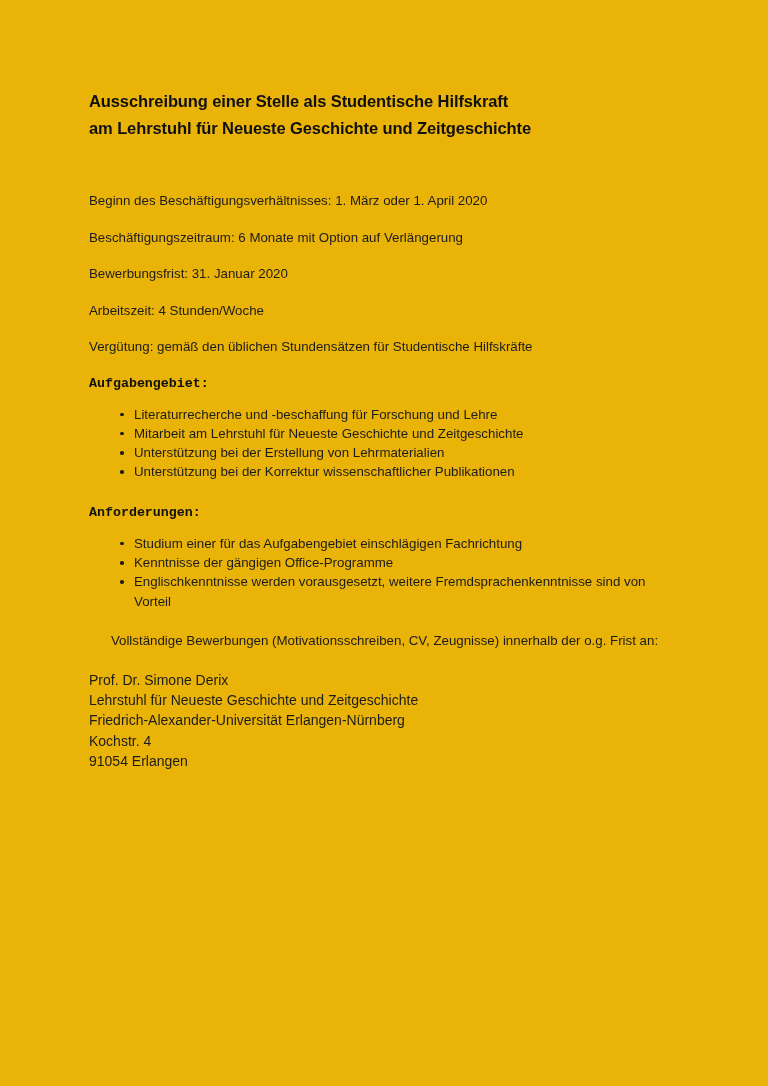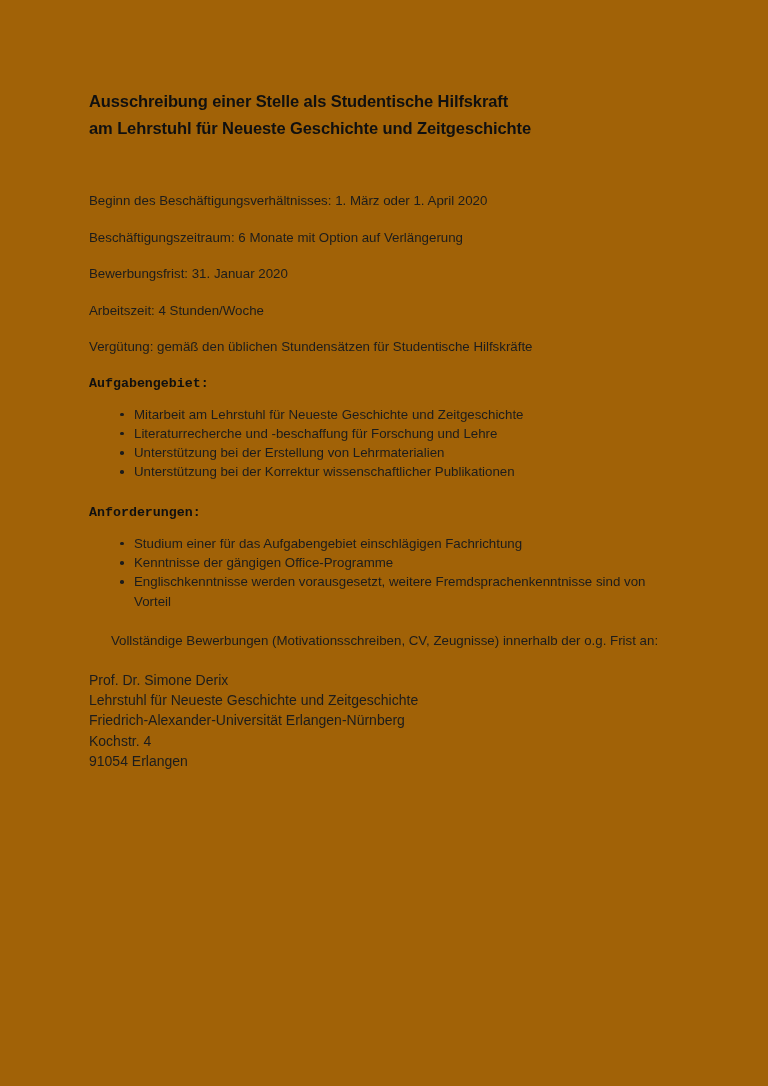--- a/index.html
+++ b/index.html
@@ -13,21 +13,21 @@
     height: 1086px;
     overflow: hidden;
     font-family: "Liberation Sans", sans-serif;
     color: #1a1a1a;
     -webkit-font-smoothing: antialiased;
   }
   .page {
     position: relative;
     width: 768px;
     height: 1086px;
-    background: #a16207;
+    background: #eab308;
     box-sizing: border-box;
     padding: 88px 88px 0 89px;
   }
   .doc-title {
     font-size: 16.5px;
     font-weight: bold;
     line-height: 27px;
     letter-spacing: -0.1px;
     color: #101010;
     margin: 0 0 0 0;
@@ -126,22 +126,22 @@
   <div class="meta-list">
     <p class="meta-line">Beginn des Beschäftigungsverhältnisses: 1. März oder 1. April 2020</p>
     <p class="meta-line">Beschäftigungszeitraum: 6 Monate mit Option auf Verlängerung</p>
     <p class="meta-line">Bewerbungsfrist: 31. Januar 2020</p>
     <p class="meta-line">Arbeitszeit: 4 Stunden/Woche</p>
     <p class="meta-line">Vergütung: gemäß den üblichen Stundensätzen für Studentische Hilfskräfte</p>
   </div>
 
   <h2 class="section-heading">Aufgabengebiet:</h2>
   <ul class="bullet-list">
+    <li>Literaturrecherche und -beschaffung für Forschung und Lehre</li>
     <li>Mitarbeit am Lehrstuhl für Neueste Geschichte und Zeitgeschichte</li>
-    <li>Literaturrecherche und -beschaffung für Forschung und Lehre</li>
     <li>Unterstützung bei der Erstellung von Lehrmaterialien</li>
     <li>Unterstützung bei der Korrektur wissenschaftlicher Publikationen</li>
   </ul>
 
   <div class="gap-anforderungen"></div>
 
   <h2 class="section-heading">Anforderungen:</h2>
   <ul class="bullet-list">
     <li>Studium einer für das Aufgabengebiet einschlägigen Fachrichtung</li>
     <li>Kenntnisse der gängigen Office-Programme</li>

